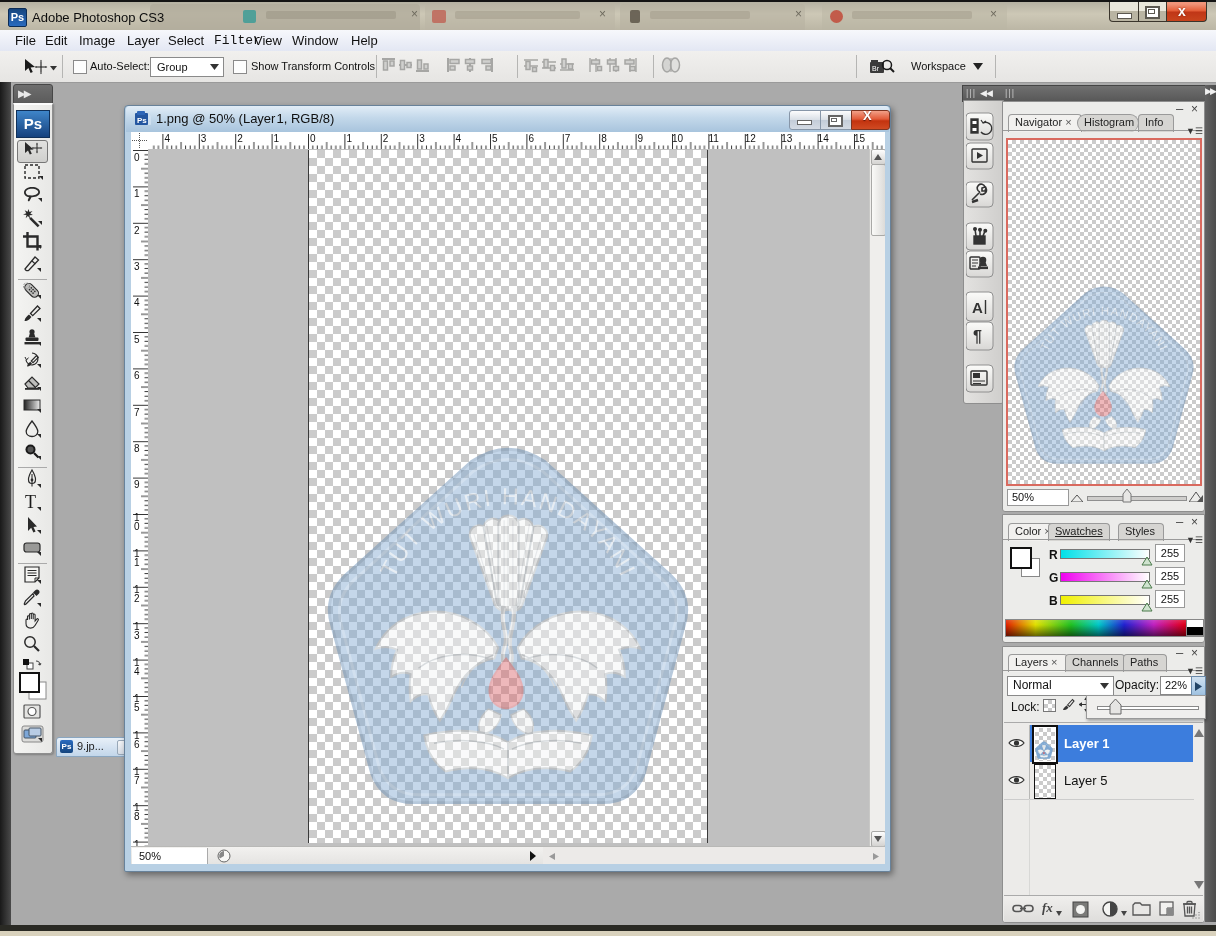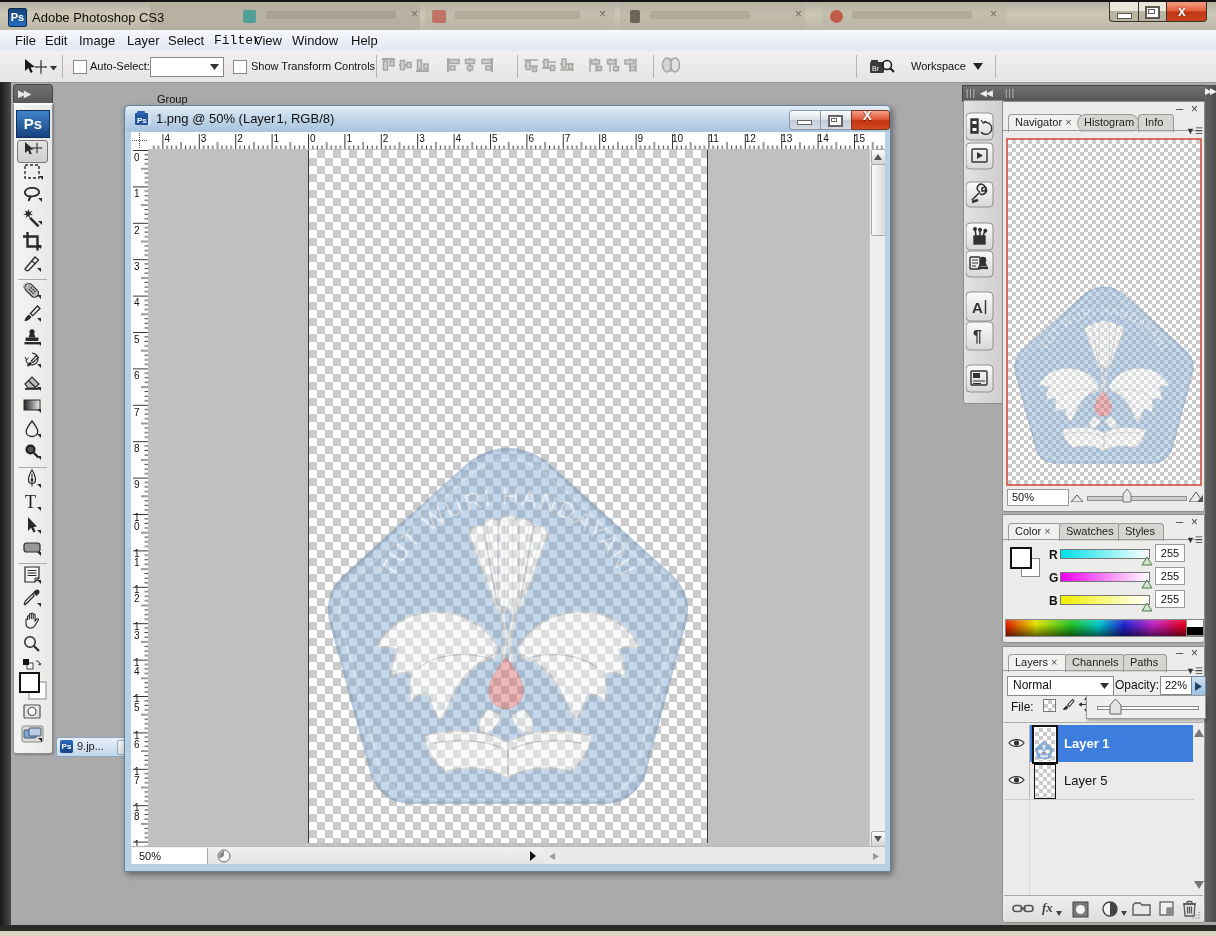--- a/index.html
+++ b/index.html
@@ -88,21 +88,21 @@
           <path d="M19 5 v10 M14 10 h10"></path>
         </g>
       <path d="M17.9 4.6 l1.1-1.8 1.1 1.8 z M17.9 15.4 l1.1 1.8 1.1-1.8 z M14.4 8.9 l-1.8 1.1 1.8 1.1 z M23.6 8.9 l1.8 1.1 -1.8 1.1 z" fill="#1a1a1a"></path>
       <path d="M28 9 l7 0 -3.5 4.5 z" fill="#333"></path>
     </svg>
     <div class="abs" style="left:62px;top:4px;width:1px;height:23px;background:#b5b5b3;"></div>
 
     <div class="abs" style="left:73px;top:9px;width:12px;height:12px;background:#fdfdfd;border:1px solid #8a8a8a;"></div>
     <div class="abs" style="left:90px;top:9px;font-size:11px;color:#111;">Auto-Select:</div>
     <div class="abs" style="left:150px;top:6px;width:72px;height:18px;background:#fff;border:1px solid #8a8a8a;">
-      <span style="position:absolute;left:6px;top:3px;font-size:11px;color:#111;margin-top:32px;">Group</span>
+      <span style="position:absolute;left:6px;top:3px;font-size:11px;color:#111;">Group</span>
       <svg style="position:absolute;right:4px;top:6px;" width="9" height="6">
           <path d="M0 0 h9 l-4.5 6 z" fill="#333"></path>
         </svg>
     </div>
 
     <div class="abs" style="left:233px;top:9px;width:12px;height:12px;background:#fdfdfd;border:1px solid #8a8a8a;"></div>
     <div class="abs" style="left:251px;top:9px;font-size:11px;color:#111;">Show Transform Controls</div>
     <div class="abs" style="left:376px;top:4px;width:1px;height:23px;background:#b5b5b3;"></div>
 
     <svg class="abs" style="left:380px;top:5px;" width="310" height="20" viewBox="0 0 310 20">
@@ -710,21 +710,21 @@
     <svg class="abs" style="left:186px;top:390px;" width="14" height="10">
         <path d="M0 10 L7 0 L14 10 Z" fill="none" stroke="#555"></path>
         <path d="M8 10 L14 3 L14 10" fill="#555"></path>
       </svg>
   </div>
 
   <div class="panel" style="left:1002px;top:514px;width:201px;height:127px;">
     <span style="position:absolute;left:173px;top:-1px;color:#444;font-size:13px;">–</span>
     <span style="position:absolute;left:188px;top:0px;color:#444;font-size:12px;">×</span>
     <div class="tab active" style="left:5px;top:8px;width:40px;">Color <span style="color:#555;">×</span></div>
-    <div class="tab" style="left:56px;top:8px;width:48px;">Swatches</div>
+    <div class="tab" style="left:45px;top:8px;width:48px;text-decoration:underline;">Swatches</div>
     <div class="tab" style="left:115px;top:8px;width:32px;">Styles</div>
     <div class="abs" style="left:0;top:24px;width:199px;height:1px;background:#9a9a9a;"></div>
     <span style="position:absolute;left:183px;top:20px;color:#333;font-size:9px;">▼☰</span>
 
     <div class="abs" style="left:18px;top:43px;width:17px;height:17px;background:#fff;border:1px solid #888;"></div>
     <div class="abs" style="left:7px;top:32px;width:18px;height:18px;background:#fff;border:2px solid #111;"></div>
 
     <div class="abs" style="left:46px;top:33px;font-size:12px;font-weight:bold;color:#111;">R</div>
     <div class="abs" style="left:57px;top:34px;width:88px;height:8px;border:1px solid #777;background:linear-gradient(90deg,#00e0e8,#ffffff);"></div>
     <svg class="abs" style="left:138px;top:42px;" width="12" height="9">
@@ -764,21 +764,21 @@
         </svg>
     </div>
     <div class="abs" style="left:112px;top:31px;font-size:12px;color:#111;">Opacity:</div>
     <div class="abs" style="left:157px;top:29px;width:30px;height:17px;background:#fff;border:1px solid #8a8a8a;font-size:11px;color:#111;text-align:center;line-height:17px;">22%</div>
     <div class="abs" style="left:188px;top:29px;width:13px;height:19px;background:linear-gradient(#cfe0f0,#9cc0e0);border:1px solid #6a8aaa;">
       <svg style="position:absolute;left:3px;top:5px;" width="7" height="9">
           <path d="M0 0 L7 4.5 L0 9 Z" fill="#246"></path>
         </svg>
     </div>
 
-    <div class="abs" style="left:8px;top:53px;font-size:12px;color:#111;">File:</div>
+    <div class="abs" style="left:8px;top:53px;font-size:12px;color:#111;">Lock:</div>
     <div class="abs checker-sm" style="left:40px;top:52px;width:11px;height:11px;border:1px solid #777;"></div>
     <svg class="abs" style="left:58px;top:50px;" width="14" height="15" viewBox="0 0 14 15">
         <path d="M2 13 C2.5 10.5 4 10 5.5 8.5 L7.5 10.5 C6 12 5.5 13.5 2 13 Z" fill="#333"></path>
         <path d="M6.5 8 L11.5 2.5 L13 4 L8.5 9.5 Z" fill="none" stroke="#333" stroke-width="1.1"></path>
       </svg>
     <svg class="abs" style="left:76px;top:50px;" width="15" height="15" viewBox="0 0 15 15">
         <g stroke="#333" stroke-width="1.2" fill="#333">
           <path d="M7.5 2 v11 M2 7.5 h11" fill="none"></path>
           <path d="M6.3 2.4 l1.2-2 1.2 2 z M6.3 12.6 l1.2 2 1.2-2 z M2.4 6.3 l-2 1.2 2 1.2 z M12.6 6.3 l2 1.2 -2 1.2 z"></path>
         </g>

